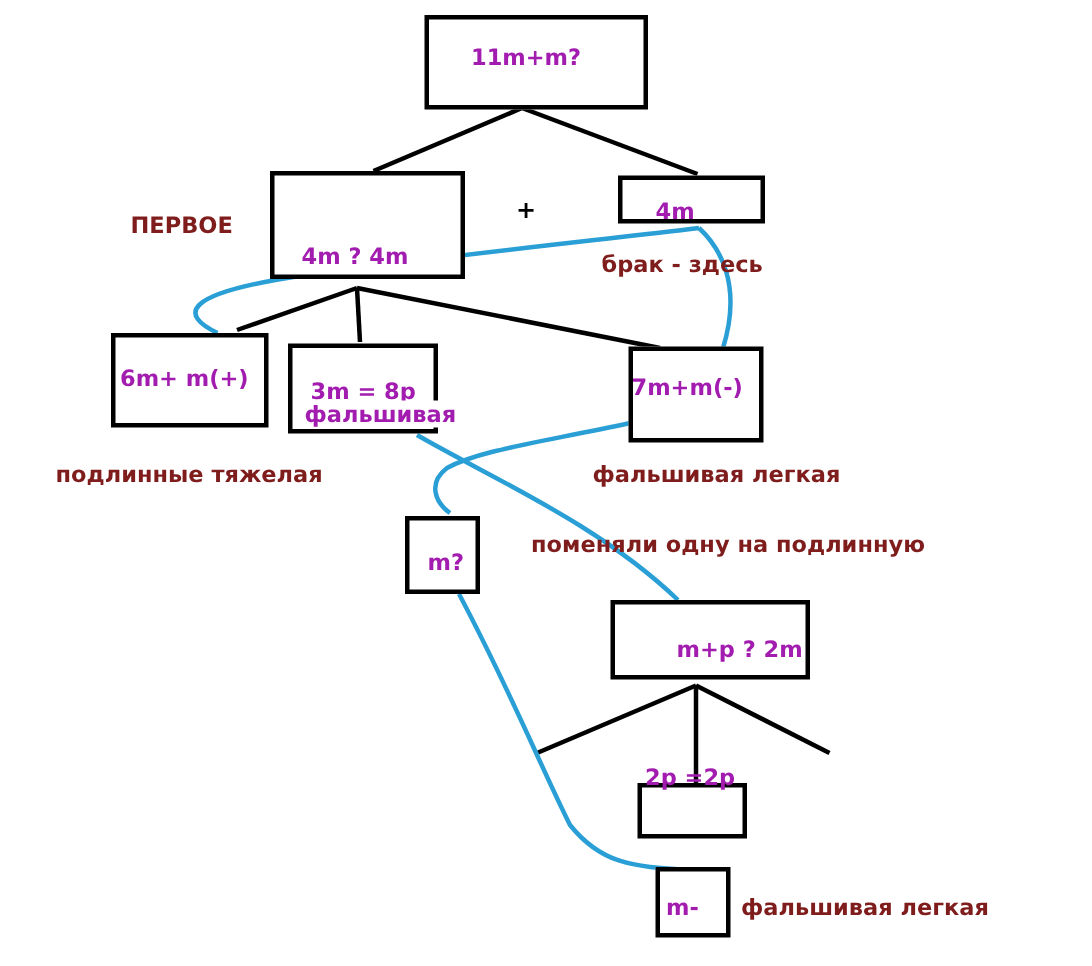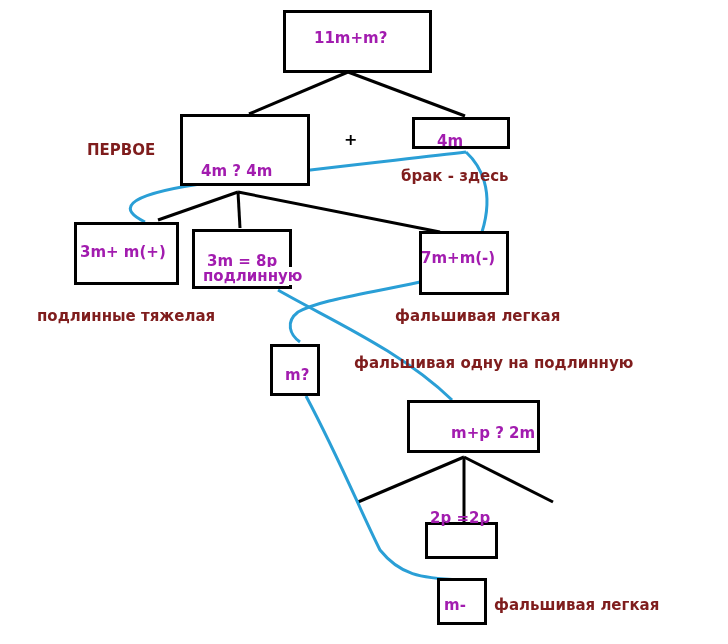--- a/index.html
+++ b/index.html
@@ -37,25 +37,25 @@
 <div class="box" style="left:283px;top:10px;width:149px;height:63px;"></div>
 <div class="box-text" style="left:314px;top:29px;">11m+m?</div>
 
 <div class="box" style="left:180px;top:114px;width:130px;height:72px;"></div>
 <div class="box-text" style="left:201px;top:162px;">4m ? 4m</div>
 
 <div class="box" style="left:412px;top:117px;width:98px;height:32px;"></div>
 <div class="box-text" style="left:437px;top:132px;">4m</div>
 
 <div class="box" style="left:74px;top:222px;width:105px;height:63px;"></div>
-<div class="box-text" style="left:80px;top:243px;">3m+ m(+)</div>
+<div class="box-text" style="left:80px;top:243px;">6m+ m(+)</div>
 
 <div class="box" style="left:192px;top:229px;width:100px;height:60px;"></div>
 <div class="box-text" style="left:207px;top:252px;">3m = 8p</div>
-<div class="box-text" style="left:203px;top:267px;background:#fff;">подлинную</div>
+<div class="box-text" style="left:203px;top:267px;background:#fff;">фальшивая</div>
 
 <div class="box" style="left:419px;top:231px;width:90px;height:64px;"></div>
 <div class="box-text" style="left:421px;top:249px;">7m+m(-)</div>
 
 <div class="box" style="left:270px;top:344px;width:50px;height:52px;"></div>
 <div class="box-text" style="left:285px;top:366px;">m?</div>
 
 <div class="box" style="left:407px;top:400px;width:133px;height:53px;"></div>
 <div class="box-text" style="left:414px;top:424px;margin-left:37px;">m+p ? 2m</div>
 
@@ -63,14 +63,14 @@
 <div class="box-text" style="left:430px;top:509px;">2p =2p</div>
 
 <div class="box" style="left:437px;top:578px;width:50px;height:47px;"></div>
 <div class="box-text" style="left:444px;top:596px;">m-</div>
 
 <div class="note" style="left:87px;top:141px;">ПЕРВОЕ</div>
 <div class="plus" style="left:344px;top:130px;">+</div>
 <div class="note" style="left:387px;top:167px;margin-left:14px;">брак - здесь</div>
 <div class="note" style="left:37px;top:307px;">подлинные тяжелая</div>
 <div class="note" style="left:395px;top:307px;">фальшивая легкая</div>
-<div class="note" style="left:354px;top:354px;">фальшивая одну на подлинную</div>
+<div class="note" style="left:354px;top:354px;">поменяли одну на подлинную</div>
 <div class="note" style="left:494px;top:596px;">фальшивая легкая</div>
 
 </body></html>

